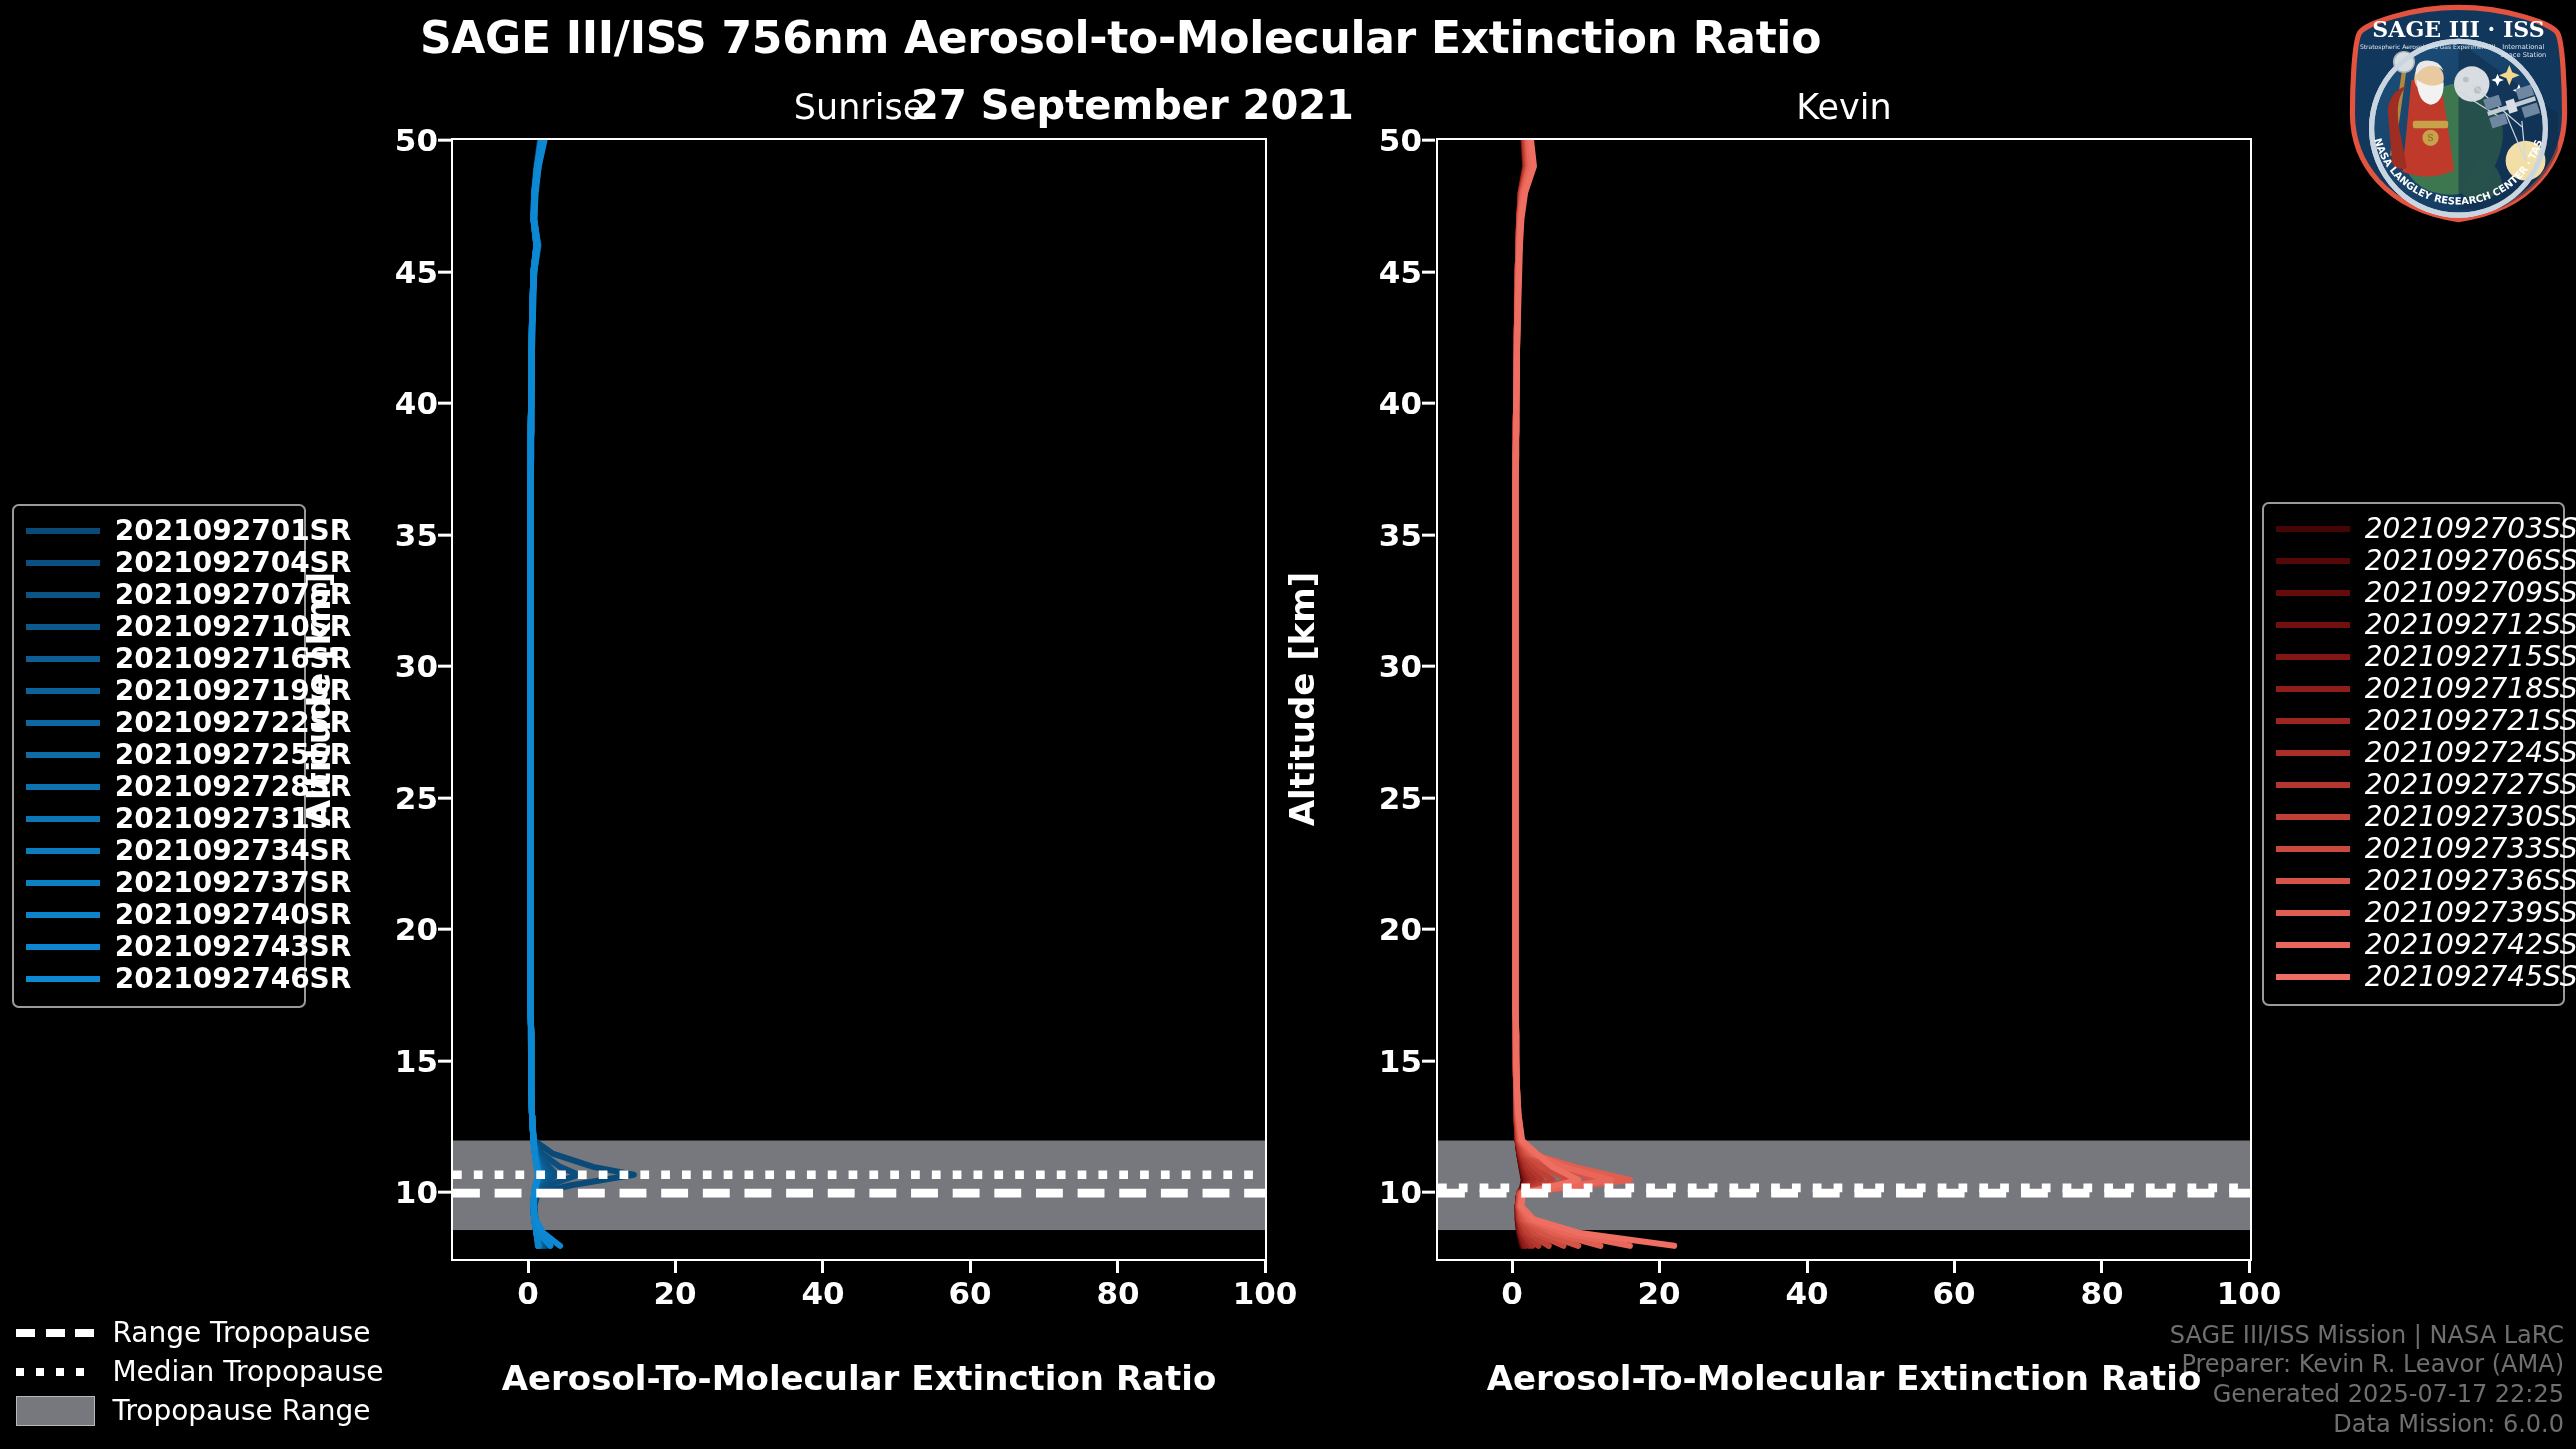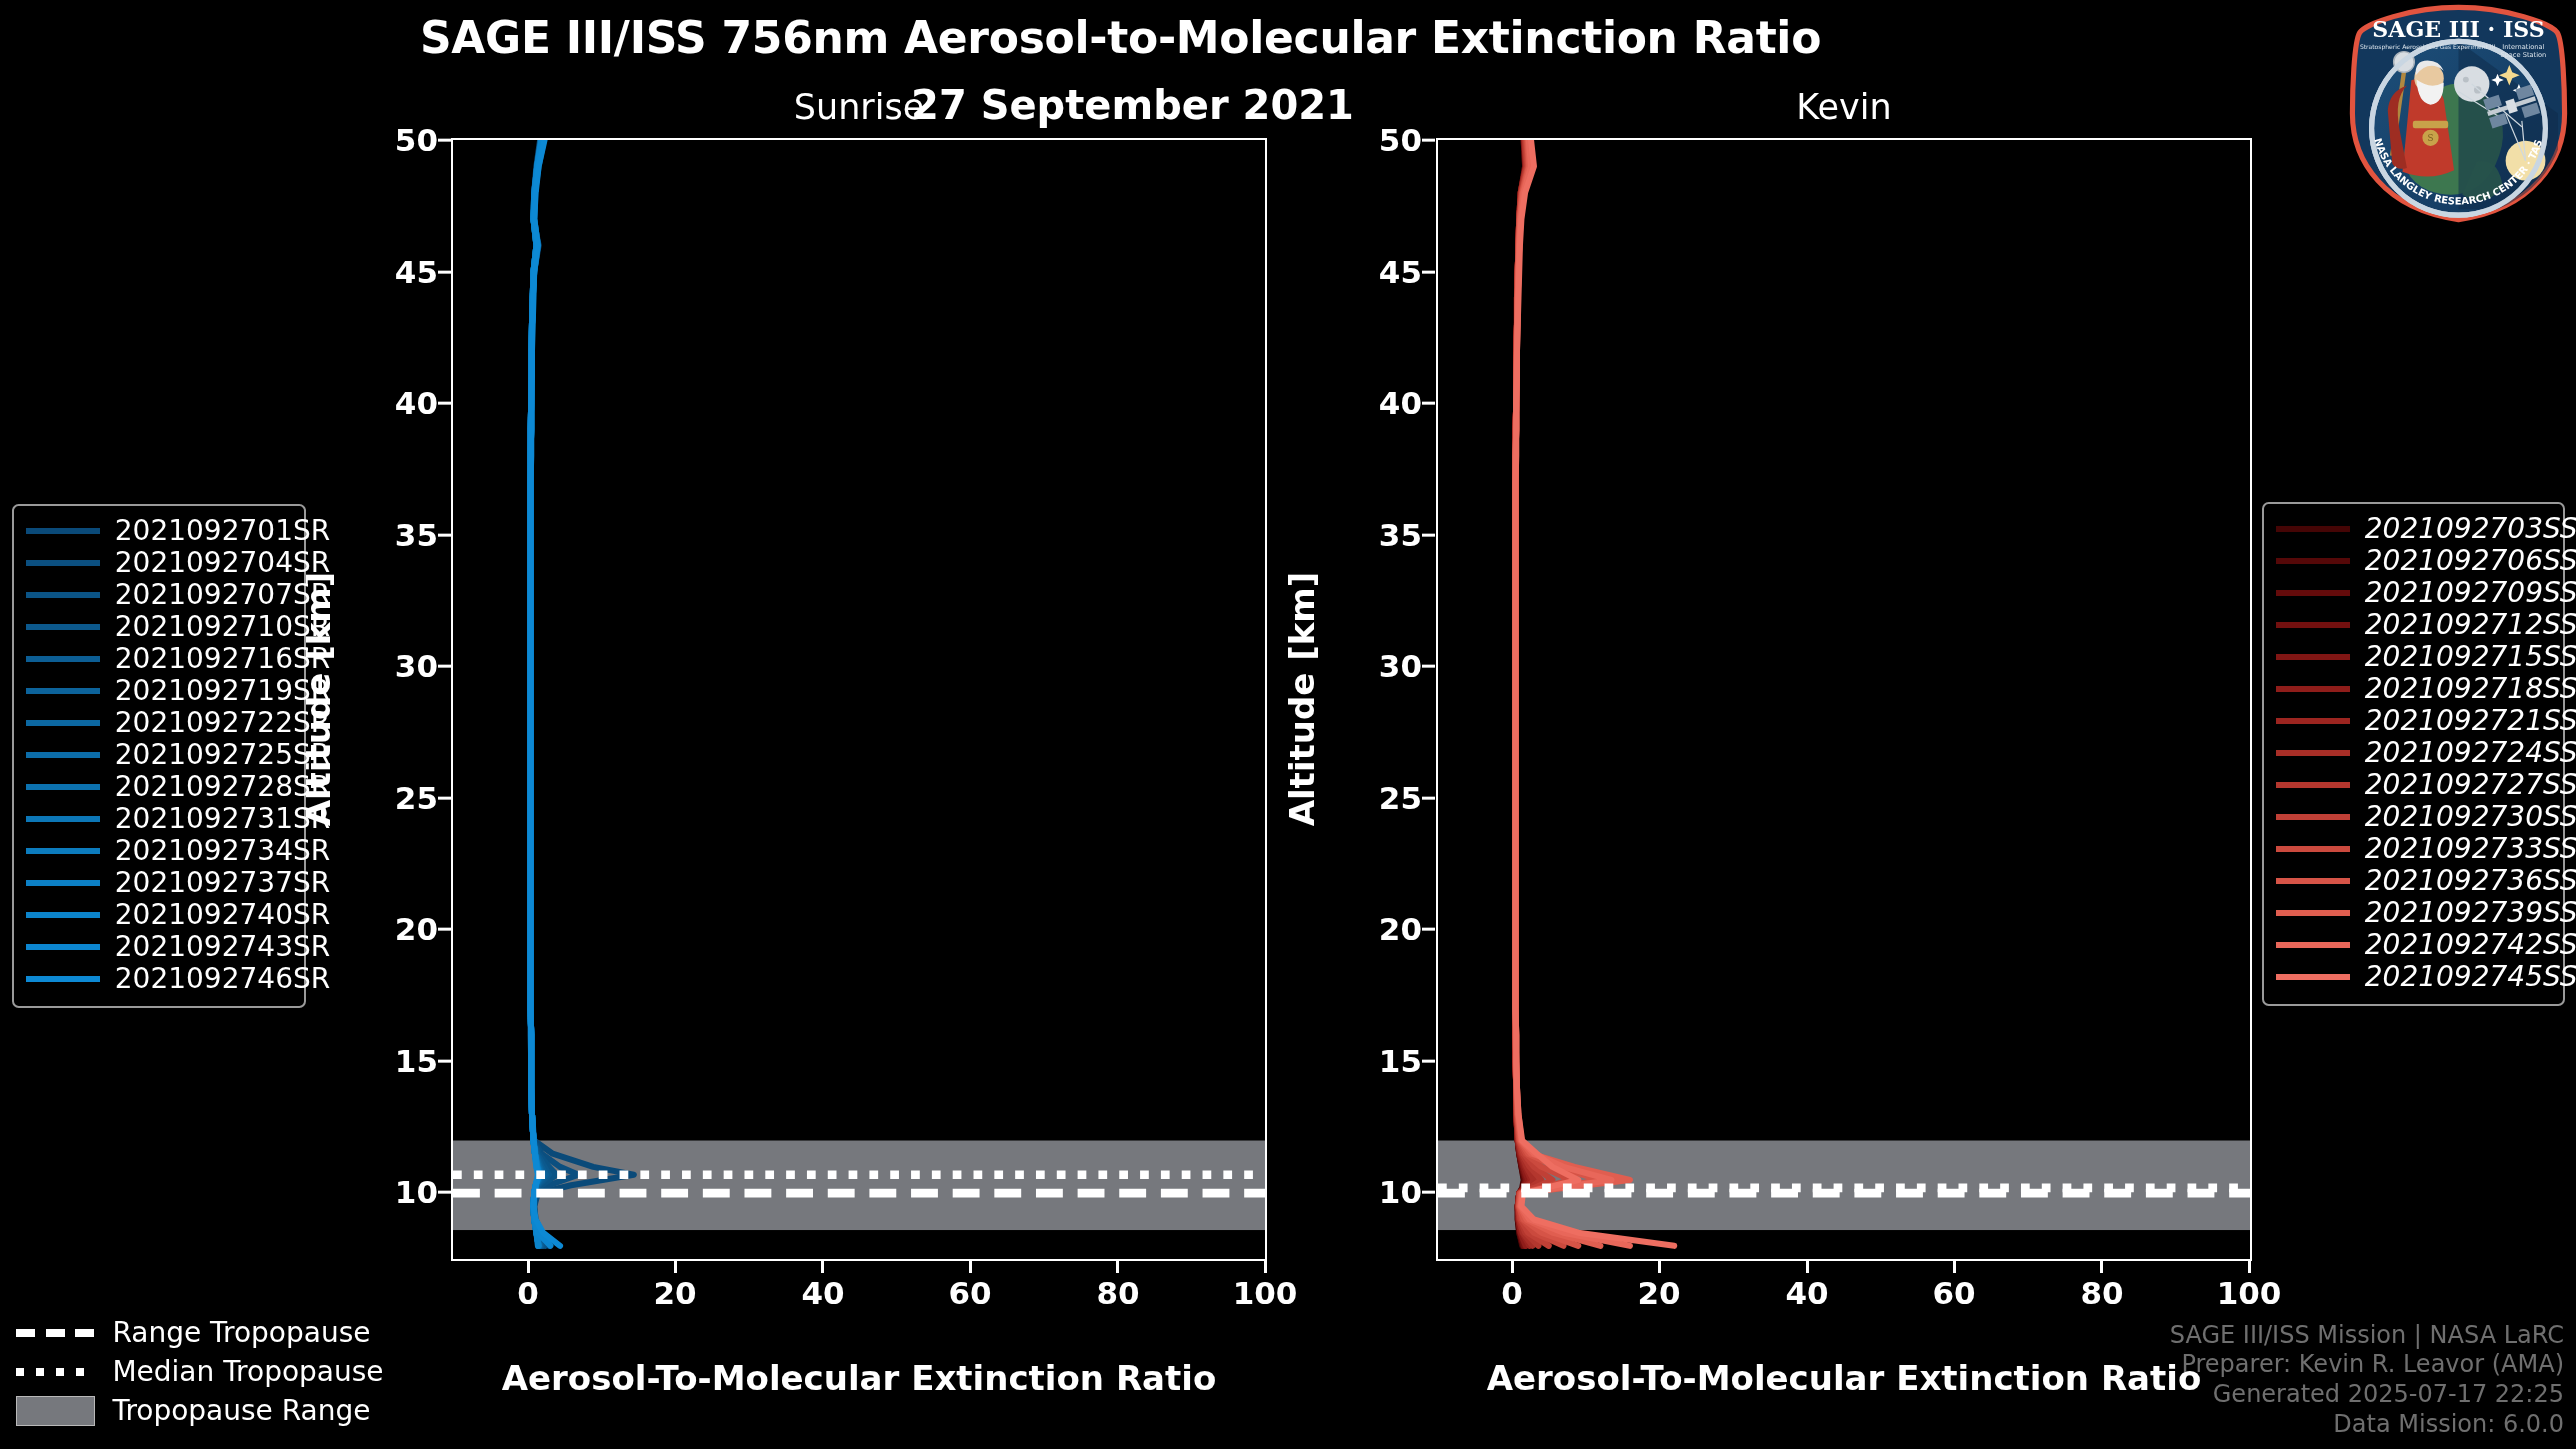--- a/index.html
+++ b/index.html
@@ -54,21 +54,21 @@
   .axis-title-y{
     position:absolute;font-size:34px;font-weight:bold;white-space:nowrap;
     transform-origin:center center;
   }
 
   
   .series-legend{
     position:absolute;background:#000;border:2px solid #9a9a9a;
     border-radius:6.7px;padding:9.4px 12px 10.7px 12px;box-sizing:border-box;
   }
-  #legend-sunrise{left:12px;top:504px;width:294px;}
+  #legend-sunrise{left:12px;top:504px;width:294px;font-weight:bold;}
   #legend-sunset{left:2262px;top:502px;width:303px;}
   .legend-row{display:flex;align-items:center;height:32px;}
   #legend-sunset .legend-row{flex-direction:row;font-style:italic;}
   .legend-swatch{width:74px;height:6px;flex:0 0 74px;margin-right:14.8px;}
   .legend-text{font-size:28px;white-space:nowrap;line-height:1;}
   #legend-sunset .legend-text{text-align:left;}
 
   #legend-tropopause{
     position:absolute;left:16px;top:1313px;width:362px;
   }

